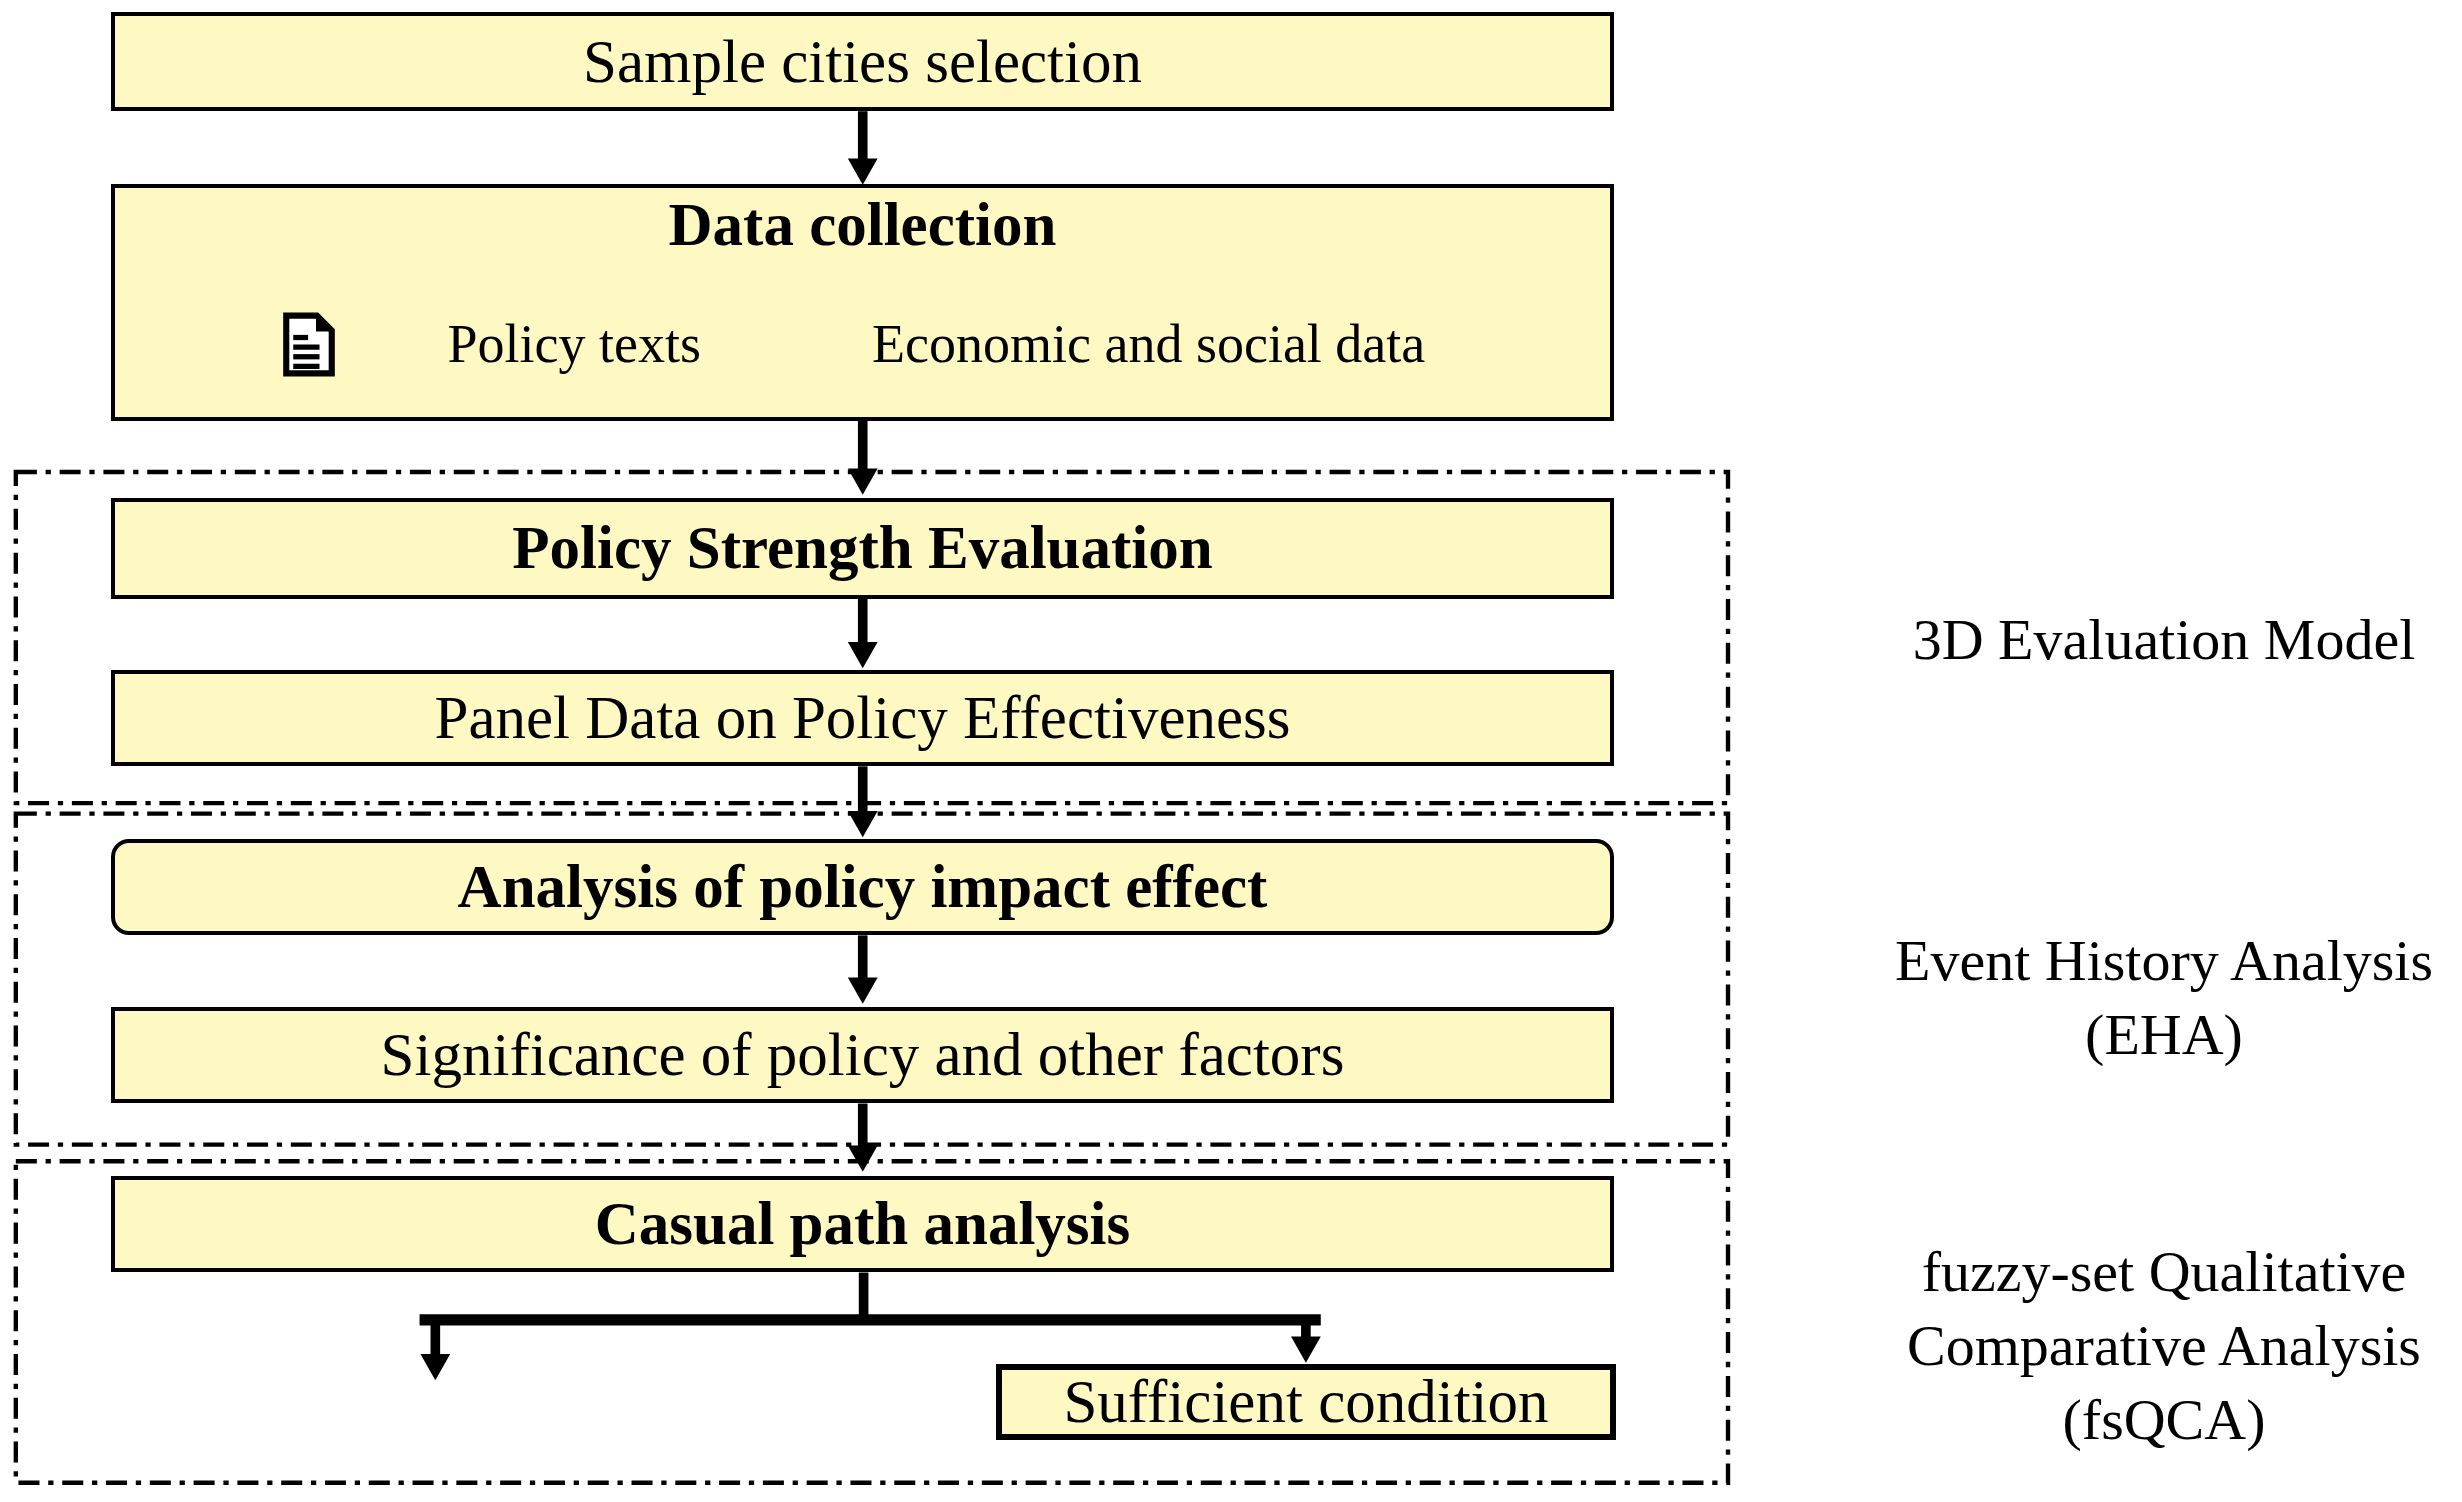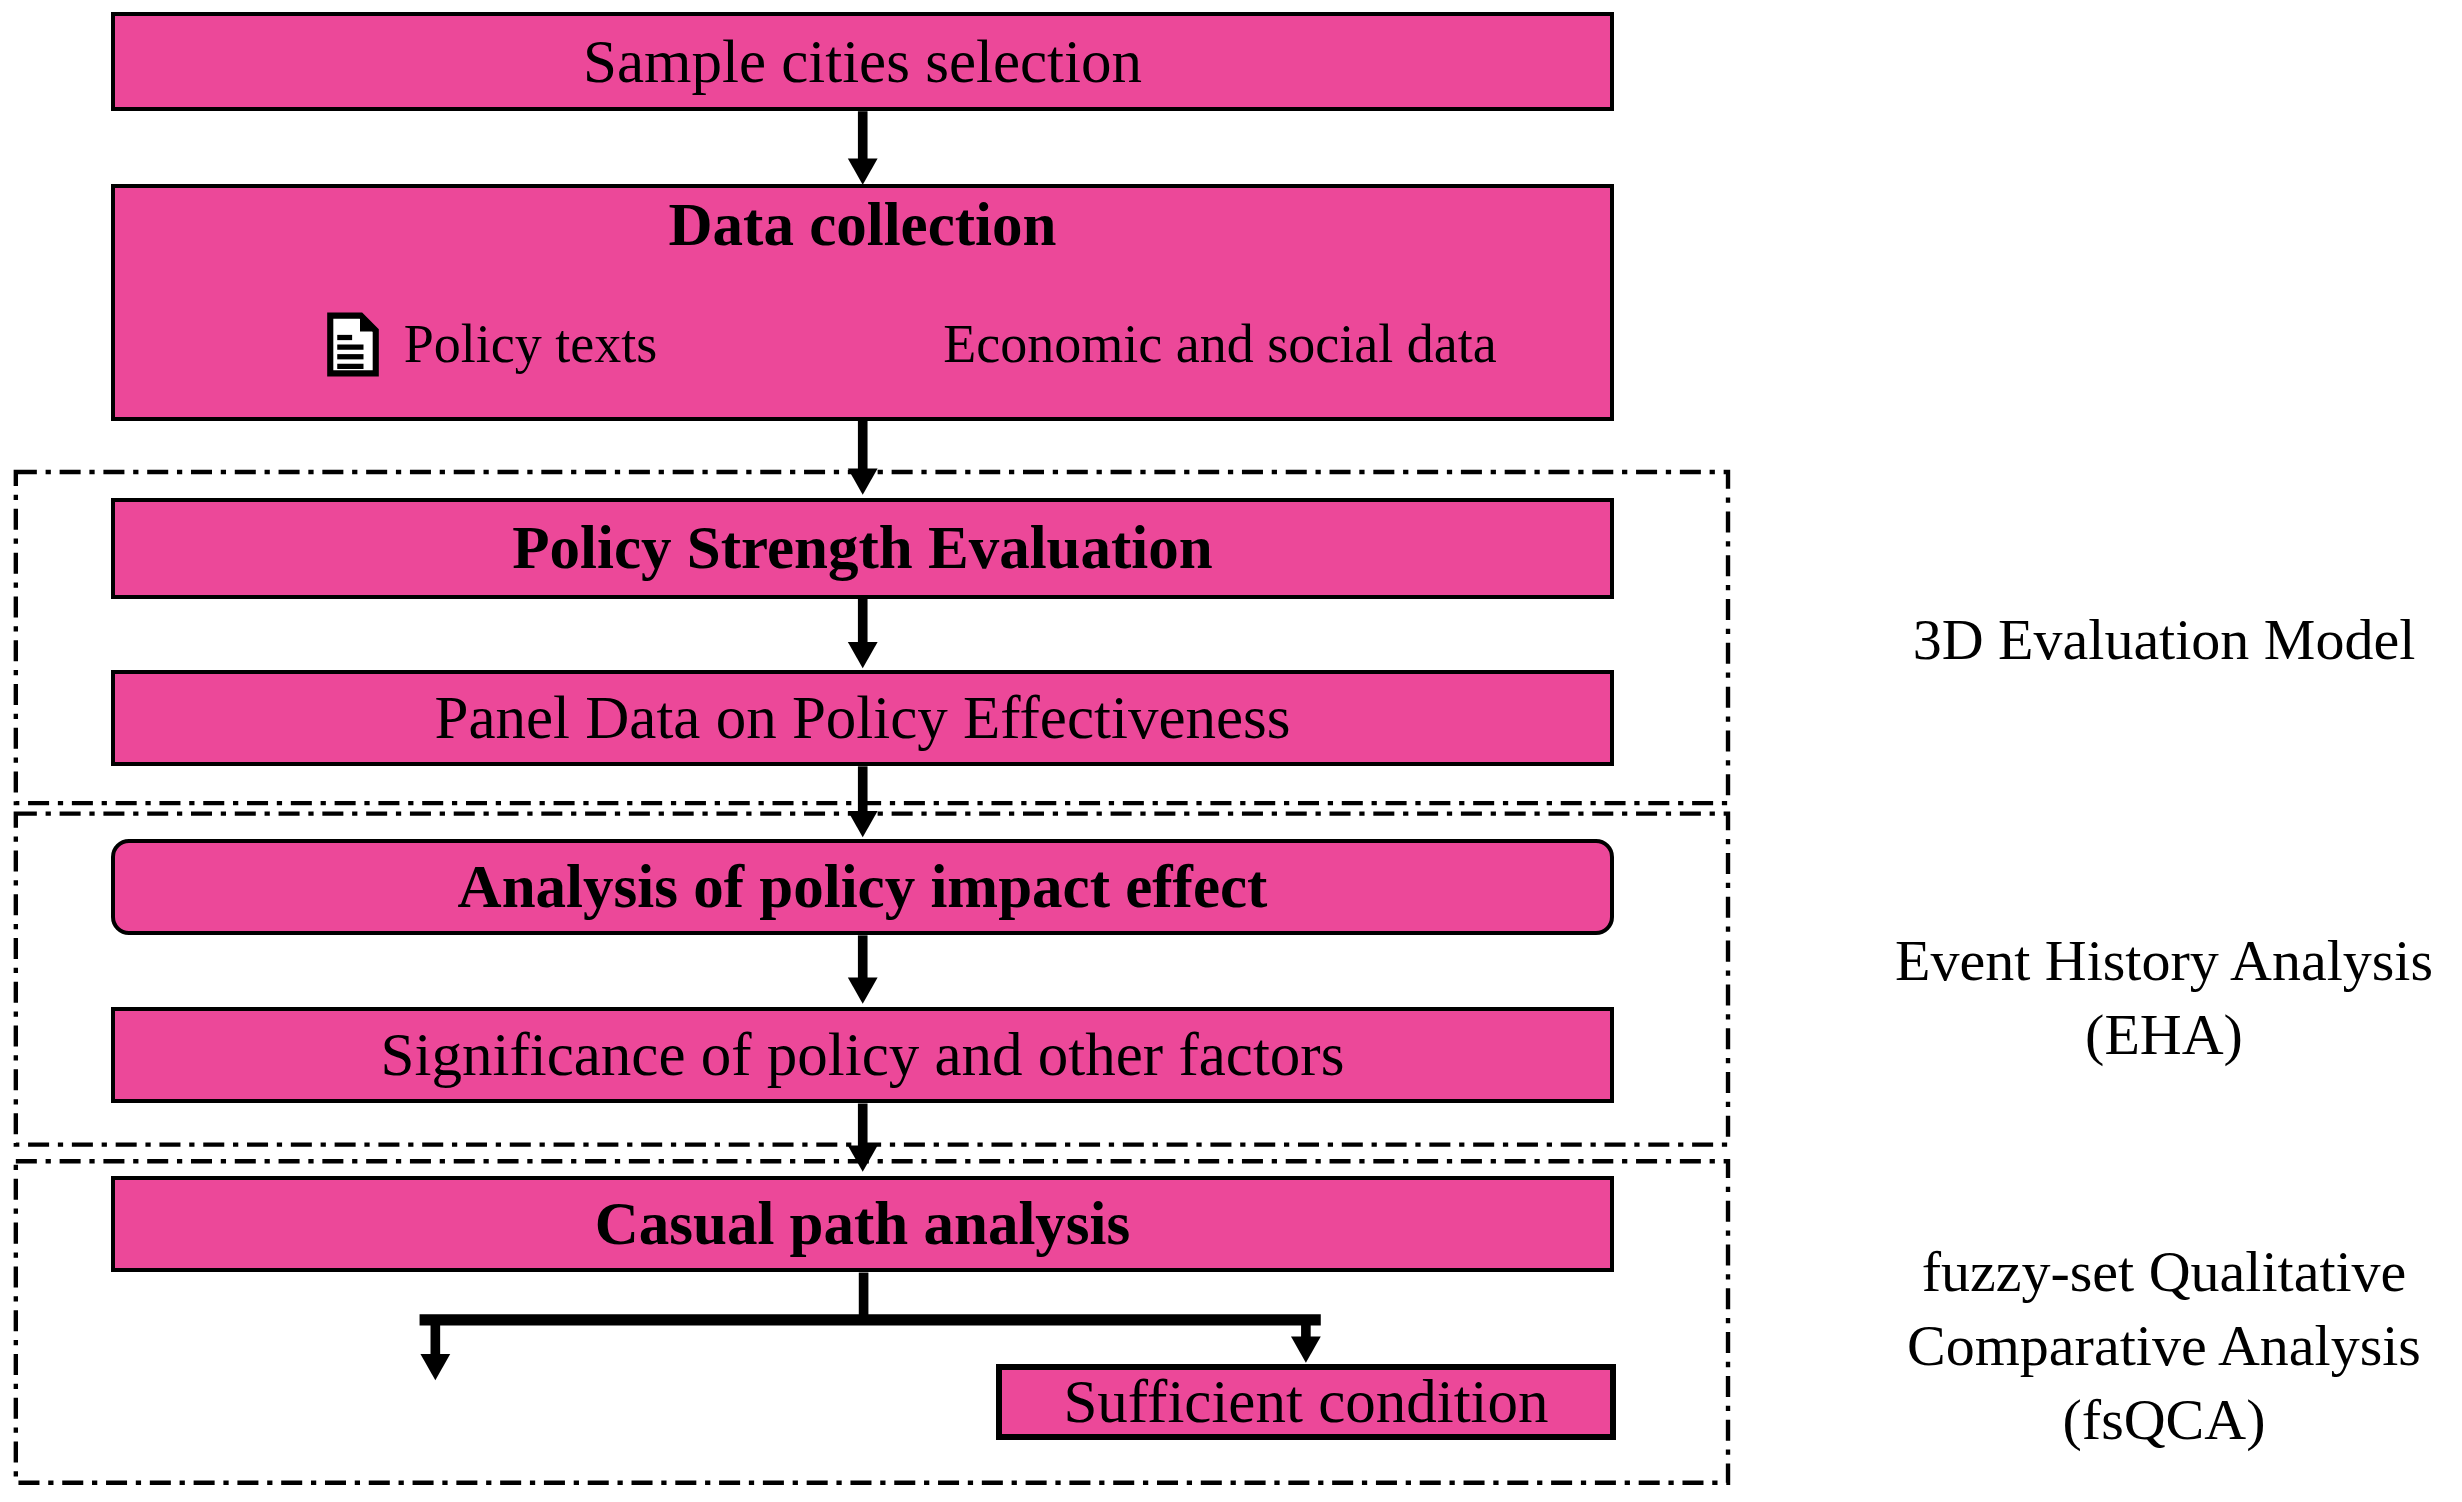--- a/index.html
+++ b/index.html
@@ -13,21 +13,21 @@
     overflow: hidden;
   }
   #connector-layer {
     position: absolute;
     left: 0; top: 0;
     width: 2462px; height: 1502px;
   }
   .box {
     position: absolute;
     box-sizing: border-box;
-    background: #ec4899;
+    background: #fef9c3;
     border: 4.4px solid #000000;
     display: flex;
     align-items: center;
     justify-content: center;
     text-align: center;
     font-size: 61px;
     line-height: 1.05;
     white-space: nowrap;
   }
   .bold { font-weight: bold; }
@@ -45,21 +45,21 @@
   }
   #box-sufficient {
     left: 996px; top: 1364px; width: 620px; height: 76px;
     border-width: 6.1px;
   }
   .dashed-label {
     position: absolute;
     box-sizing: border-box;
     display: flex;
     align-items: center;
-    justify-content: center;
+    justify-content: space-between;
     gap: 23px;
     font-size: 54px;
     white-space: nowrap;
     background: transparent;
   }
   #label-policy-texts    { left: 281px; top: 303px; width: 420px; height: 82px; }
   #label-economic-social { left: 872px; top: 303px; width: 696px; height: 82px; }
   .side-label {
     position: absolute;
     left: 1866px;

